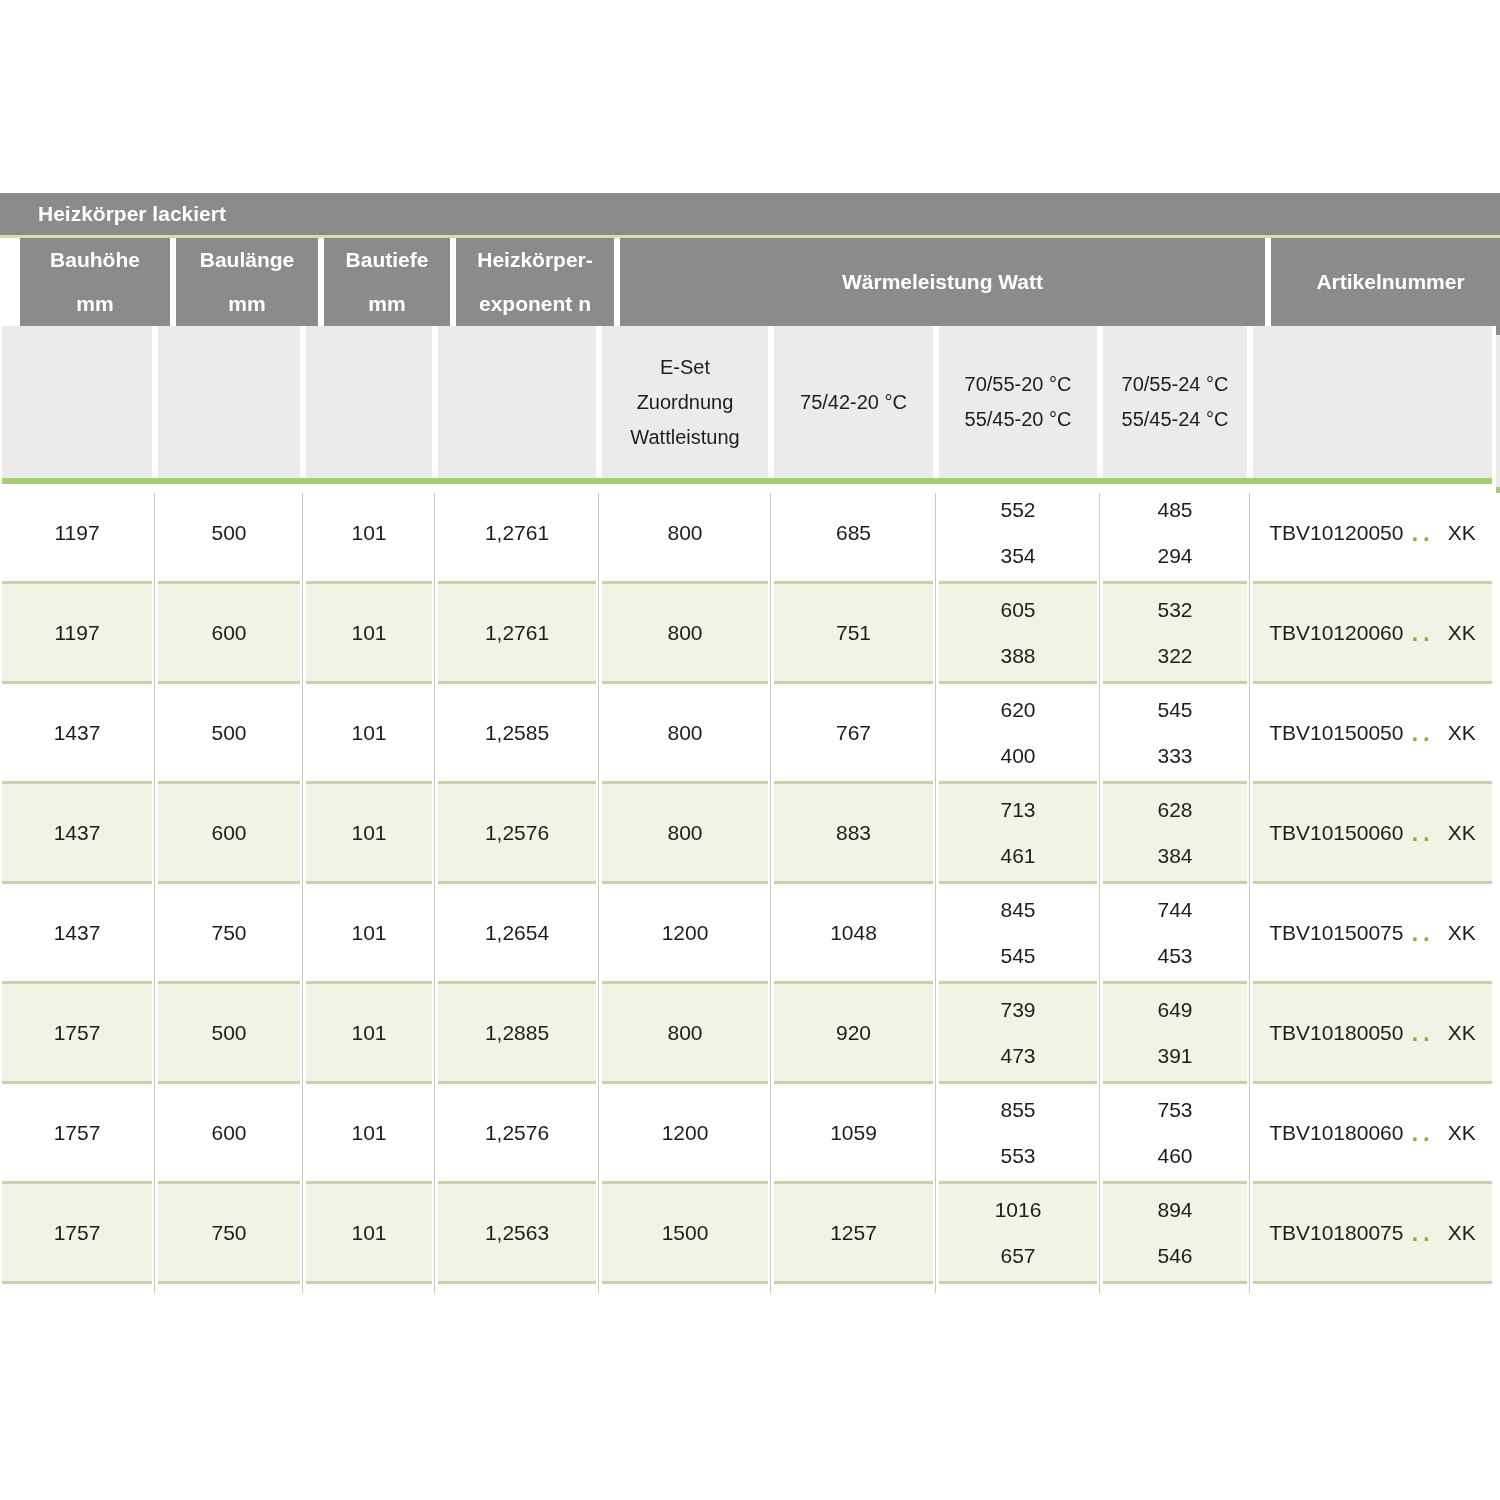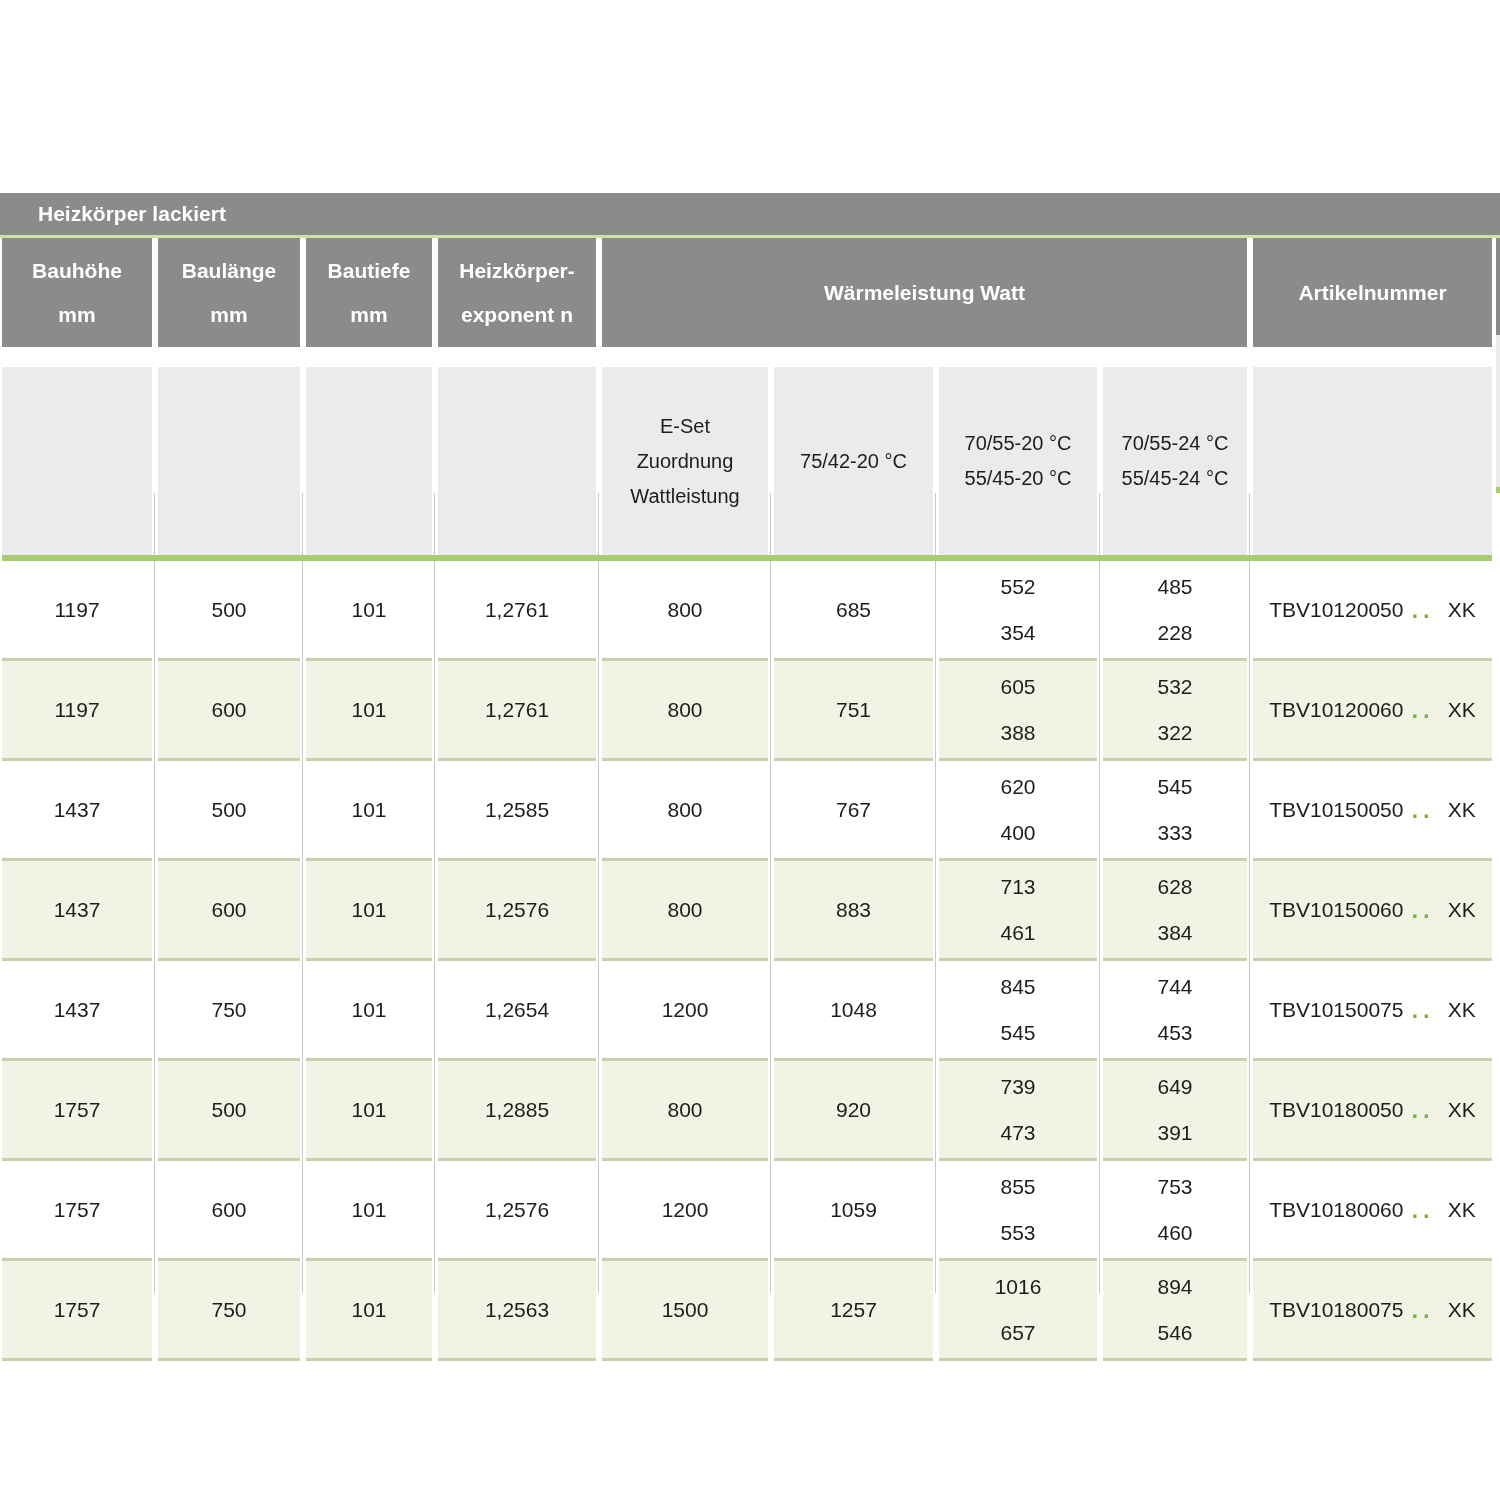--- a/index.html
+++ b/index.html
@@ -6,26 +6,26 @@
   .page{position:relative;width:1500px;height:1500px;background:#ffffff;overflow:hidden;
         font-family:"Liberation Sans",sans-serif;color:#1d1d1b;z-index:0;}
   .table{position:absolute;top:193px;left:0;width:1500px;z-index:0;}
 
   .titlebar{width:1500px;height:42px;background:#8b8b89;border-bottom:3px solid #cfe0ab;
             box-sizing:content-box;display:flex;align-items:center;padding-left:22px;
             color:#ffffff;font-size:21px;font-weight:bold;}
   .titlebar .tt{padding:0;margin-left:16px;}
 
   .hrow1{display:grid;grid-template-columns:150px 142px 126px 158px 645px 239px;
-         column-gap:6px;padding-left:2px;height:109px;}
+         column-gap:6px;padding-left:20px;height:88px;}
   .hcell{background:#8b8b89;color:#ffffff;font-weight:bold;font-size:21px;line-height:44px;
          display:flex;align-items:center;justify-content:center;text-align:center;white-space:pre-line;}
 
   .hrow2{display:grid;grid-template-columns:150px 142px 126px 158px 166px 159px 158px 144px 239px;
-         column-gap:6px;padding-left:2px;height:188px;margin-top:20px;}
+         column-gap:6px;padding-left:2px;height:152px;}
   .h2cell{background:#ebebeb;color:#1d1d1b;font-size:20px;line-height:35px;
           display:flex;align-items:center;justify-content:center;text-align:center;white-space:pre-line;}
 
   .divider{margin-left:2px;width:1490px;height:6px;background:#a8cc71;}
 
   .row{display:grid;grid-template-columns:150px 142px 126px 158px 166px 159px 158px 144px 239px;
        column-gap:6px;padding-left:2px;height:100px;}
   .cell{background:#ffffff;border-bottom:3px solid #c5d2ad;box-sizing:border-box;
         display:flex;align-items:center;justify-content:center;text-align:center;
         font-size:21px;line-height:46px;white-space:pre-line;}
@@ -98,21 +98,21 @@
         <div class="row">
     <div class="cell b">1197</div>
     <div class="cell b">500</div>
     <div class="cell">101</div>
     <div class="cell">1,2761</div>
     <div class="cell">800</div>
     <div class="cell">685</div>
     <div class="cell">552
 354</div>
     <div class="cell">485
-228</div>
+294</div>
     <div class="cell art">
       <span>TBV10120050</span>
       <span class="dots">..</span>
       <span class="sfx">XK</span>
     </div>
   </div>
         <div class="row alt">
     <div class="cell b">1197</div>
     <div class="cell b">600</div>
     <div class="cell">101</div>

